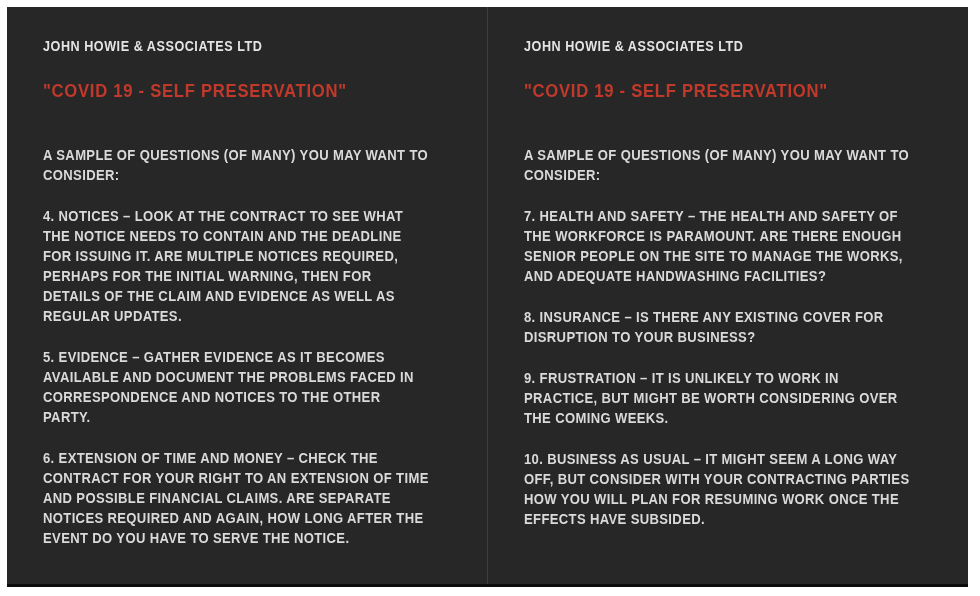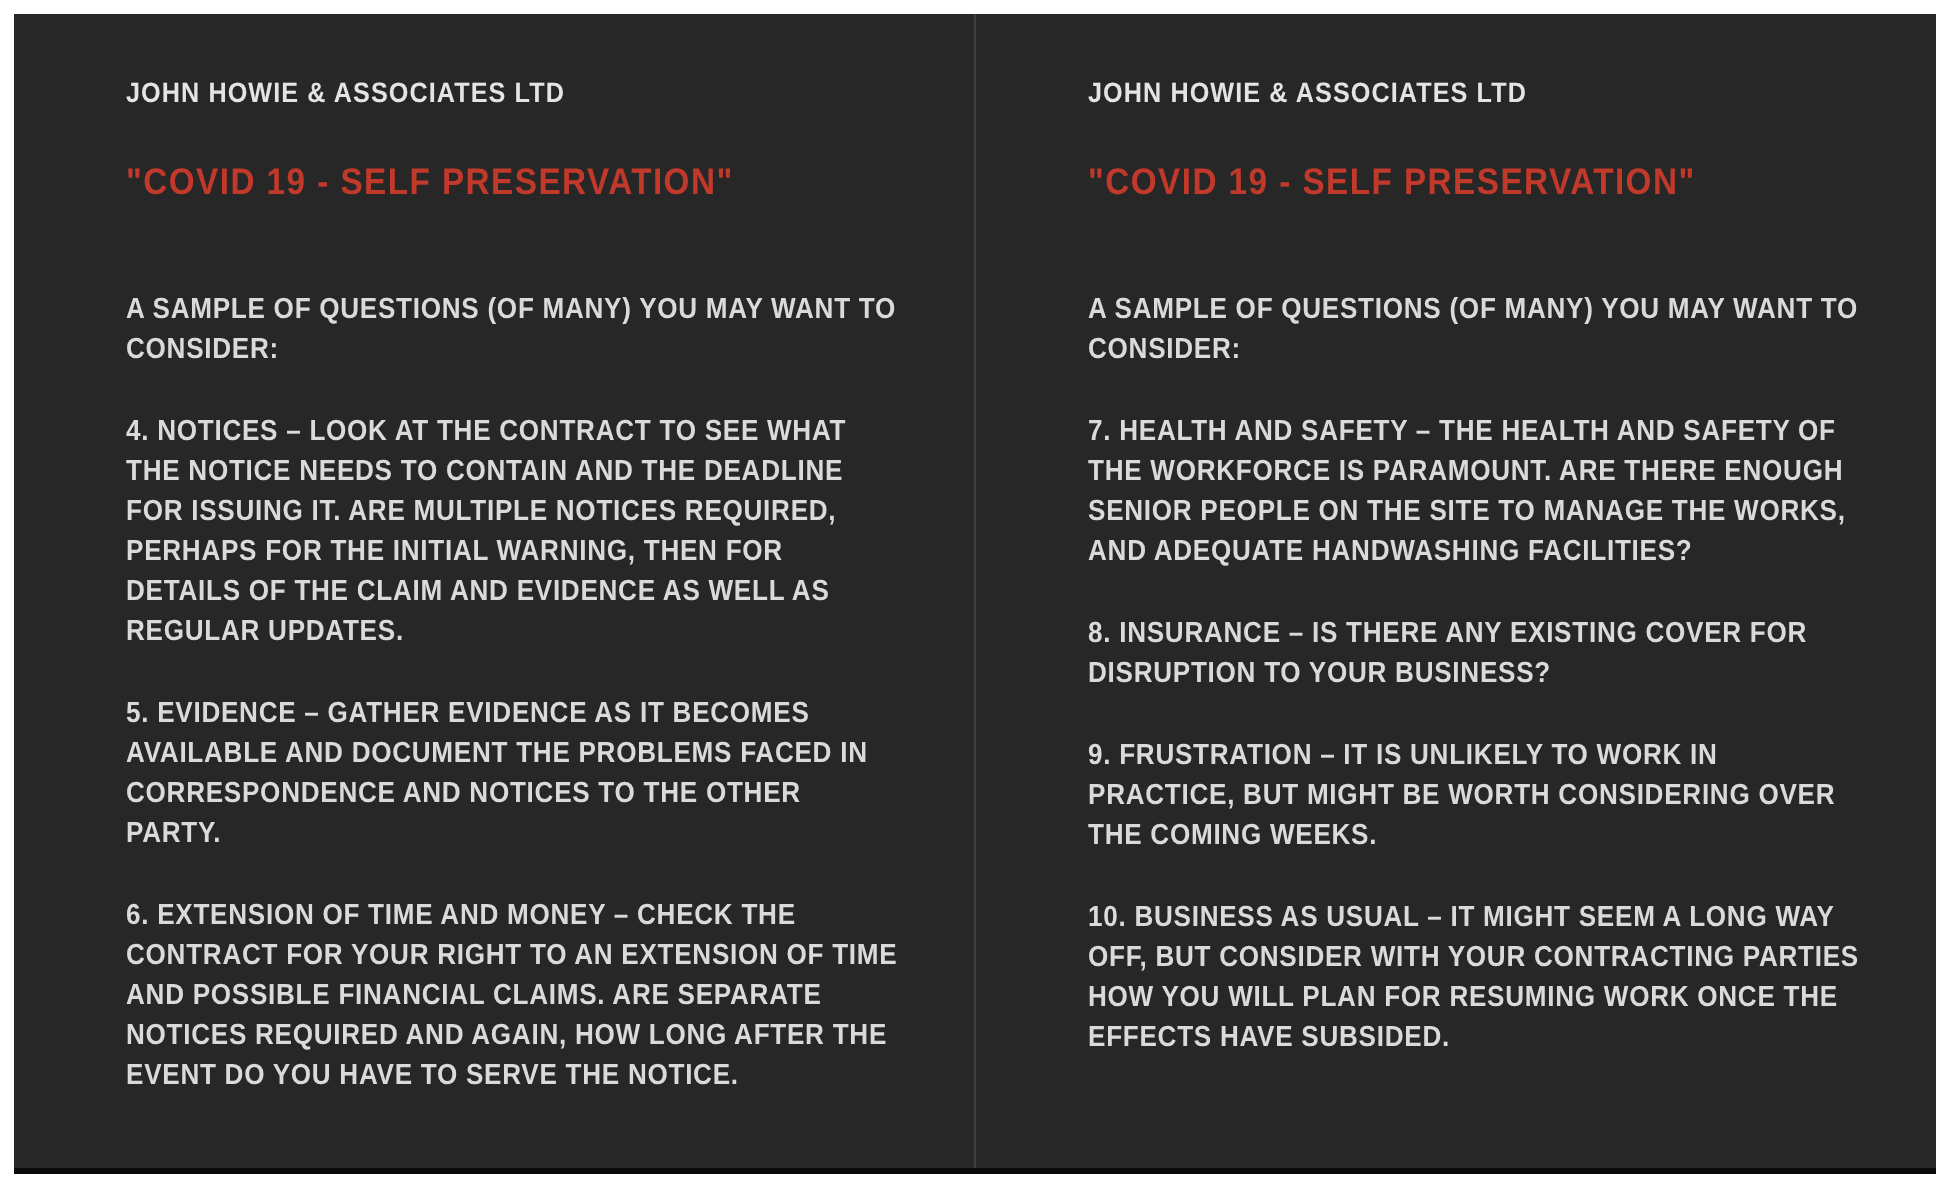--- a/index.html
+++ b/index.html
@@ -12,21 +12,21 @@
   }
   .slab {
     position: absolute;
     left: 7px; top: 7px; right: 12px; bottom: 9px;
     background: #272727;
     border-bottom: 3px solid #0b0b0b;
     display: flex;
   }
   .panel {
     flex: 1 1 0;
-    padding: 30px 18px 0 56px;
+    padding: 30px 18px 0 36px;
     overflow: hidden;
   }
   .panel-inner {
     width: 432px;
     transform: scaleX(0.9);
     transform-origin: 0 0;
   }
   .company {
     color: #e4e4e4;
     font-size: 14px;

